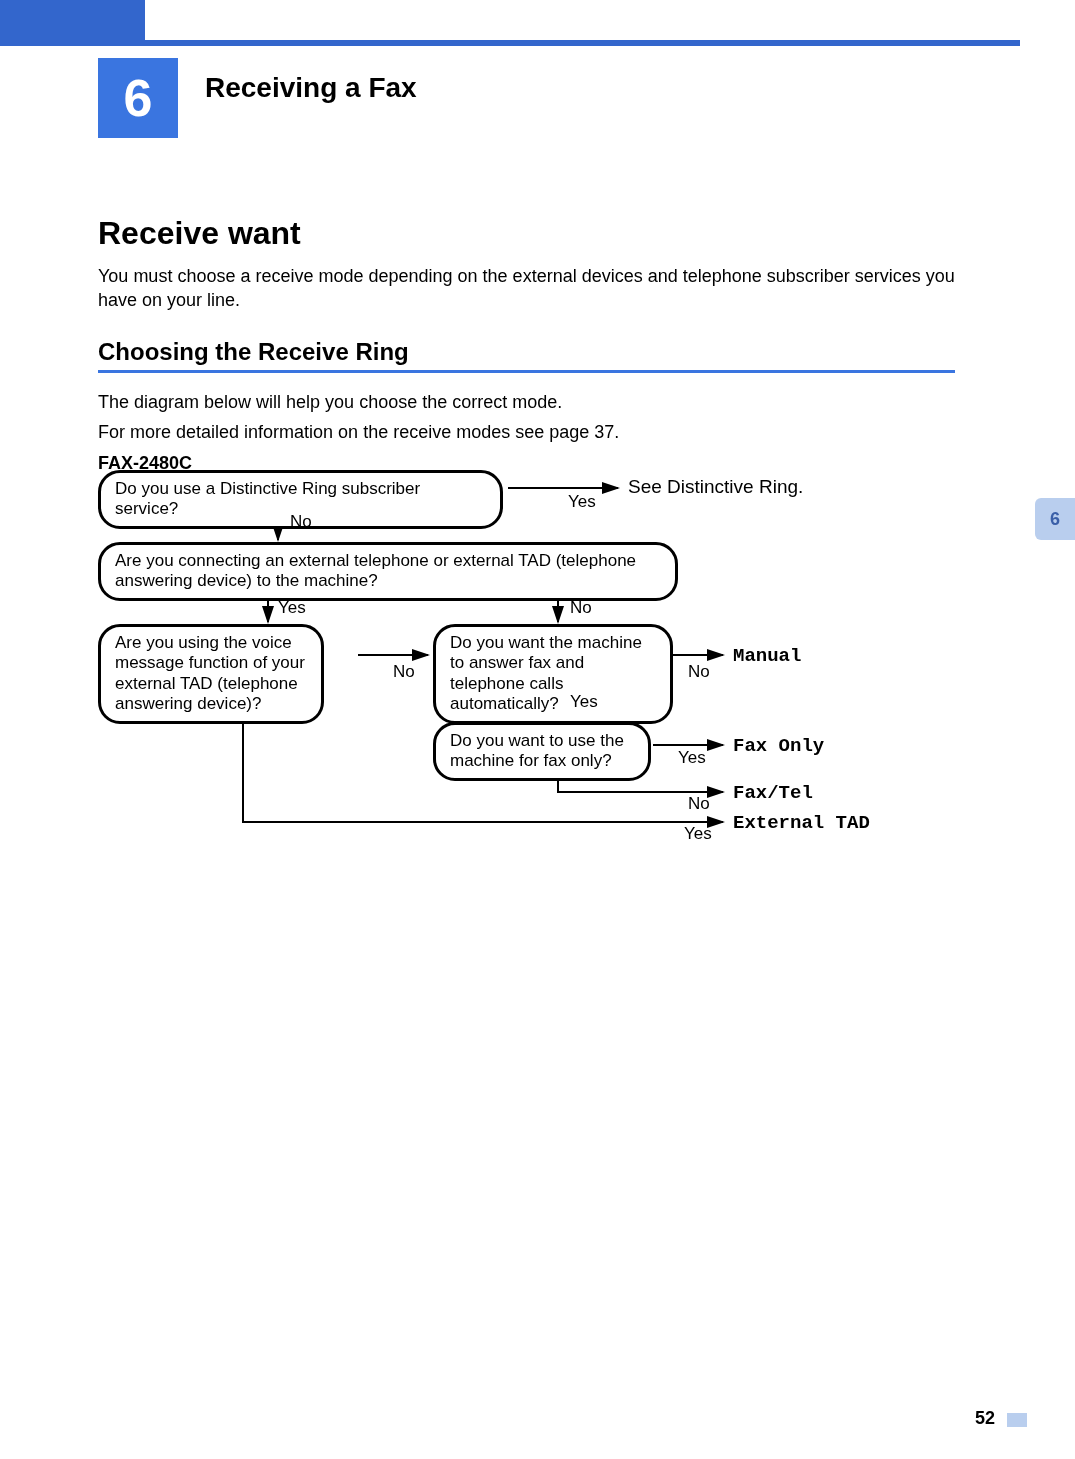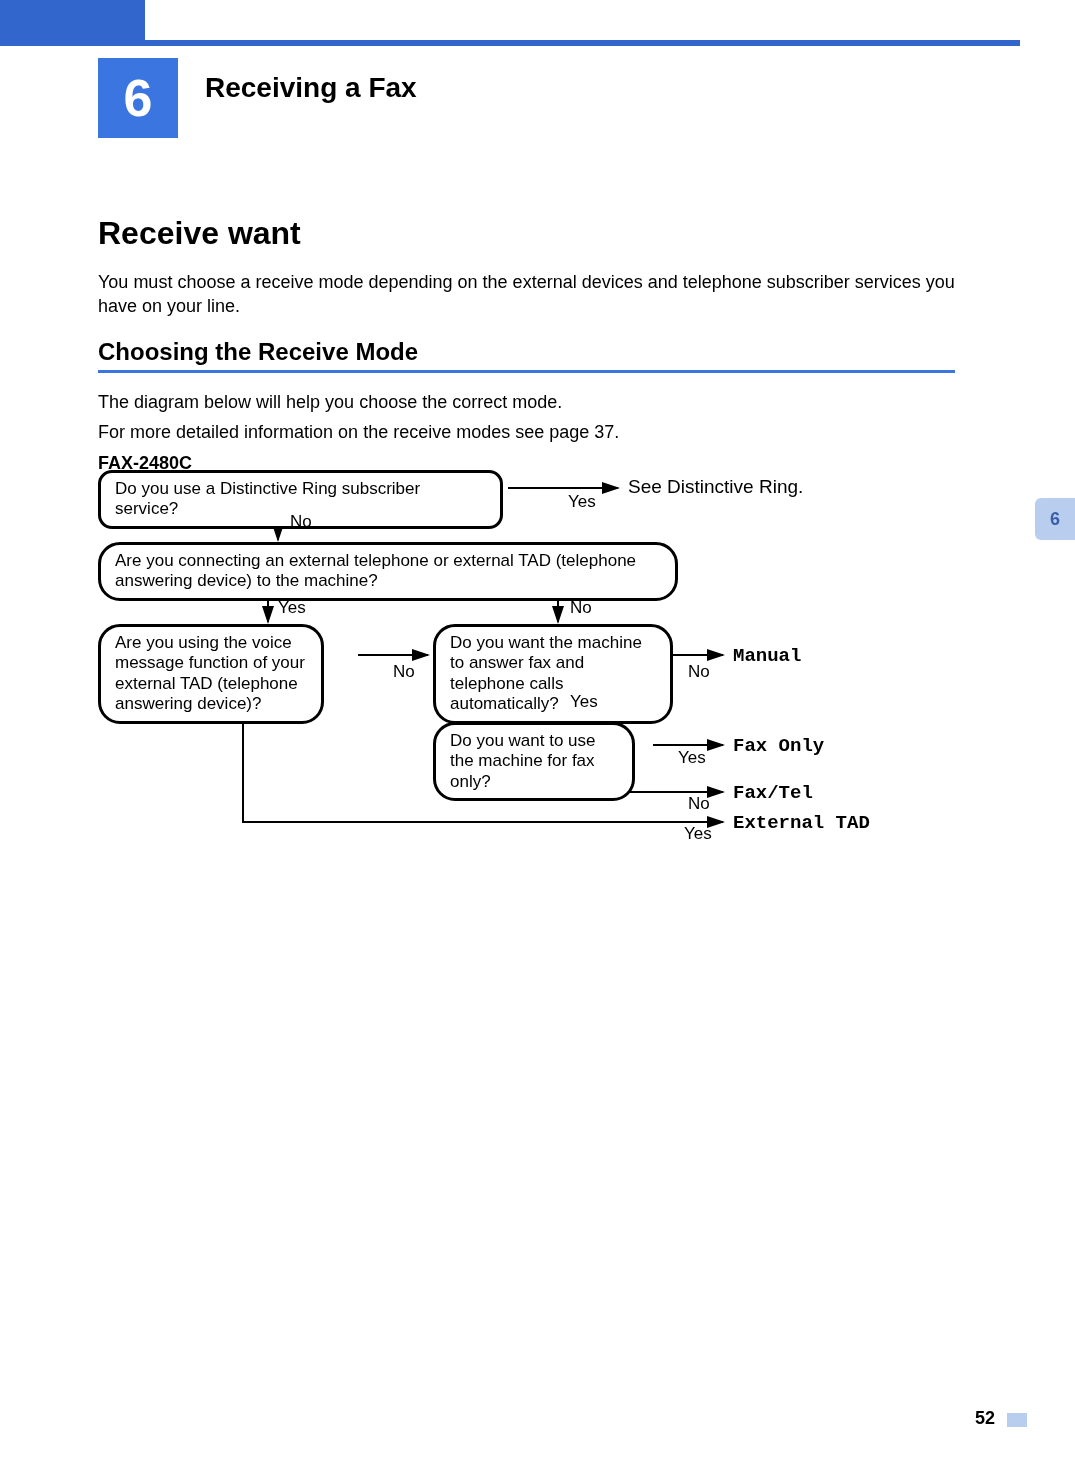--- a/index.html
+++ b/index.html
@@ -151,23 +151,23 @@
 <body>
 
 <div class="top-strip"></div>
 <div class="top-rule"></div>
 
 <div class="chapter-box">6</div>
 <div class="chapter-title">Receiving a Fax</div>
 
 <div class="h2" style="top:215px;">Receive want</div>
 
-<div class="para" style="top:270px;">You must choose a receive mode depending on the external devices and telephone subscriber services you have on your line.</div>
-
-<div class="h3" style="top:338px;">Choosing the Receive Mode</div>
+<div class="para" style="top:264px;">You must choose a receive mode depending on the external devices and telephone subscriber services you have on your line.</div>
+
+<div class="h3" style="top:338px;">Choosing the Receive Ring</div>
 <div class="h3-rule" style="top:370px;"></div>
 
 <div class="para" style="top:390px;">The diagram below will help you choose the correct mode.</div>
 <div class="para" style="top:420px;">For more detailed information on the receive modes see page 37.</div>
 
 <div class="model" style="top:453px;">FAX-2480C</div>
 
 <div class="side-tab">6</div>
 
 <div class="flow">
@@ -193,38 +193,38 @@
 
     <line x1="460" y1="218" x2="460" y2="248" stroke="#000" stroke-width="2" marker-end="url(#ah)"></line>
 
     <line x1="555" y1="275" x2="625" y2="275" stroke="#000" stroke-width="2" marker-end="url(#ah)"></line>
 
     <path d="M460,298 L460,322 L625,322" fill="none" stroke="#000" stroke-width="2" marker-end="url(#ah)"></path>
 
     <path d="M145,218 L145,352 L625,352" fill="none" stroke="#000" stroke-width="2" marker-end="url(#ah)"></path>
   </svg>
 
-  <div class="pill" style="left:0; top:0; width:405px;border-radius:14px;">Do you use a Distinctive Ring subscriber service?</div>
+  <div class="pill" style="left:0; top:0; width:405px;">Do you use a Distinctive Ring subscriber service?</div>
   <div class="label" style="left:470; top:22px; left:470px;">Yes</div>
   <div class="plain" style="left:530px; top:6px;">See Distinctive Ring.</div>
   <div class="label" style="left:192px; top:42px;">No</div>
 
   <div class="pill" style="left:0; top:72px; width:580px;">Are you connecting an external telephone or external TAD (telephone answering device) to the machine?</div>
   <div class="label" style="left:180px; top:128px;">Yes</div>
   <div class="label" style="left:472px; top:128px;">No</div>
 
   <div class="pill" style="left:0; top:154px; width:226px;">Are you using the voice message function of your external TAD (telephone answering device)?</div>
   <div class="label" style="left:295px; top:192px;">No</div>
 
   <div class="pill" style="left:335px; top:154px; width:240px;">Do you want the machine to answer fax and telephone calls automatically?</div>
   <div class="label" style="left:590px; top:192px;">No</div>
   <div class="result" style="left:635px; top:175px;">Manual</div>
   <div class="label" style="left:472px; top:222px;">Yes</div>
 
-  <div class="pill" style="left:335px; top:252px; width:202px;">Do you want to use the machine for fax only?</div>
+  <div class="pill" style="left:335px; top:252px; width:218px;">Do you want to use the machine for fax only?</div>
   <div class="label" style="left:580px; top:278px;">Yes</div>
   <div class="result" style="left:635px; top:265px;">Fax Only</div>
   <div class="label" style="left:590px; top:324px;">No</div>
   <div class="result" style="left:635px; top:312px;">Fax/Tel</div>
 
   <div class="label" style="left:586px; top:354px;">Yes</div>
   <div class="result" style="left:635px; top:342px;">External TAD</div>
 
 </div>
 

